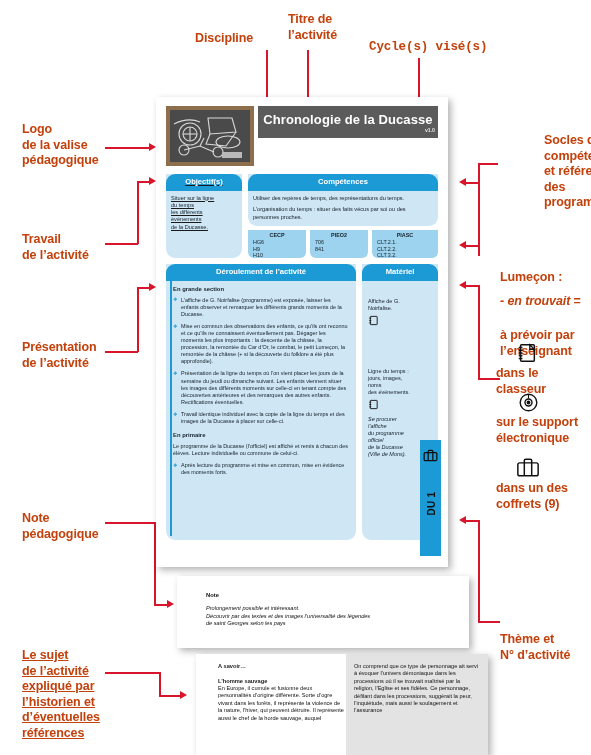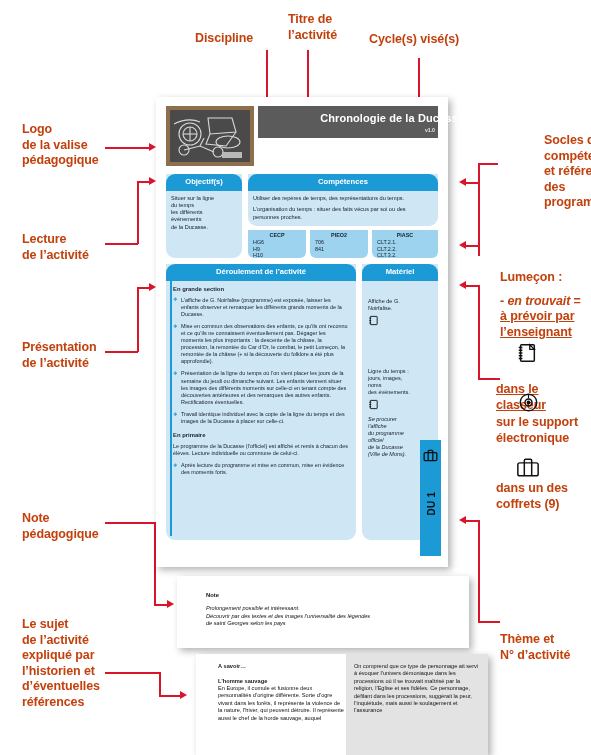--- a/index.html
+++ b/index.html
@@ -59,21 +59,21 @@
     position:absolute;left:4px;top:4px;right:4px;bottom:4px;
     background:#4a4a4a;overflow:hidden;
   }
   .hdr-right{position:absolute;left:92px;top:0;width:180px;height:60px;}
   .hdr-gray{
     position:absolute;left:0;top:0;width:180px;height:32px;
     background:#5b5b5b;
   }
   .hdr-title{
     position:absolute;left:0;top:6px;width:180px;text-align:center;
-    color:#ffffff;font-size:11px;font-weight:700;letter-spacing:.1px;margin-left:44px;
+    color:#ffffff;font-size:13px;font-weight:700;letter-spacing:.1px;
   }
   .hdr-ver{
     position:absolute;right:3px;top:21px;color:#e8e8e8;font-size:5.2px;font-weight:700;
   }
   .hdr-blue{
     position:absolute;left:0;top:32px;width:180px;height:26px;
     background:#1b9ad6;border-radius:0 0 11px 11px;
   }
   .hdr-disc{position:absolute;left:22px;top:7px;color:#fff;font-size:9px;font-weight:600;}
   .cycles{position:absolute;right:22px;top:9.5px;display:flex;gap:2.4px;align-items:center;}
@@ -85,21 +85,21 @@
   .card-hd{
     background:#1b9ad6;color:#fff;text-align:center;font-weight:700;
     border-radius:9px 9px 0 0;
     font-size:7.6px;line-height:12px;padding:2px 0 2.5px;
   }
   .card-bd{padding:4px 5px 5px;font-size:5.6px;line-height:7.3px;color:#15202b;}
   .card-bd p{margin:0 0 4.5px;}
   .card-bd p:last-child{margin-bottom:0;}
 
   
-  #c-obj{left:10px;top:77px;width:76px;height:84px;}
+  #c-obj{left:10px;top:77px;width:76px;height:84px;text-decoration:underline;}
   
   #c-comp{left:92px;top:77px;width:190px;height:52px;}
   
   .codebox{position:absolute;background:#9dd3ee;border-radius:0 0 6px 6px;}
   .codebox .ch{
     text-align:center;font-weight:700;font-size:5.4px;color:#15202b;padding:2px 0 1px;
   }
   .codebox .cb{font-size:5.4px;line-height:6.6px;padding:0 0 3px 5px;color:#15202b;}
   #cb1{left:92px;top:133px;width:58px;height:28px;}
   #cb2{left:154px;top:133px;width:58px;height:28px;}
@@ -160,52 +160,52 @@
 
 <div class="callout" style="left:195px;top:31px;">Discipline</div>
 <div class="ln lnv" style="left:266px;top:50px;height:66px;"></div>
 <div class="arw arw-d" style="left:262px;top:114px;"></div>
 
 <div class="callout" style="left:288px;top:12px;">Titre de
 l’activité</div>
 <div class="ln lnv" style="left:307px;top:50px;height:54px;"></div>
 <div class="arw arw-d" style="left:303px;top:102px;"></div>
 
-<div class="callout" style="left:369px;top:32px;">Cycle(s) visé(s)</div>
+<div class="callout" style="left:369px;top:40px;font-family:Liberation Mono, monospace;">Cycle(s) visé(s)</div>
 <div class="ln lnv" style="left:418px;top:58px;height:58px;"></div>
 <div class="arw arw-d" style="left:414px;top:114px;"></div>
 
 <div class="callout" style="left:22px;top:122px;">Logo
 de la valise
 pédagogique</div>
 <div class="ln lnh" style="left:105px;top:147px;width:45px;"></div>
 <div class="arw arw-r" style="left:149px;top:143px;"></div>
 
-<div class="callout" style="left:22px;top:232px;">Lecture
+<div class="callout" style="left:22px;top:232px;">Travail
 de l’activité</div>
 <div class="ln lnh" style="left:105px;top:243px;width:33px;"></div>
 <div class="ln lnv" style="left:137px;top:181px;height:63px;"></div>
 <div class="ln lnh" style="left:137px;top:181px;width:13px;"></div>
 <div class="arw arw-r" style="left:149px;top:177px;"></div>
 
 <div class="callout" style="left:22px;top:340px;">Présentation
 de l’activité</div>
 <div class="ln lnh" style="left:105px;top:351px;width:33px;"></div>
 <div class="ln lnv" style="left:137px;top:287px;height:65px;"></div>
 <div class="ln lnh" style="left:137px;top:287px;width:13px;"></div>
 <div class="arw arw-r" style="left:149px;top:283px;"></div>
 
 <div class="callout" style="left:22px;top:511px;">Note
 pédagogique</div>
 <div class="ln lnh" style="left:105px;top:522px;width:50px;"></div>
 <div class="ln lnv" style="left:154px;top:522px;height:83px;"></div>
 <div class="ln lnh" style="left:154px;top:604px;width:14px;"></div>
 <div class="arw arw-r" style="left:167px;top:600px;"></div>
 
-<div class="callout" style="left:22px;top:617px;">Le sujet
+<div class="callout" style="left:22px;top:648px;text-decoration:underline;">Le sujet
 de l’activité
 expliqué par
 l’historien et
 d’éventuelles
 références</div>
 <div class="ln lnh" style="left:105px;top:672px;width:55px;"></div>
 <div class="ln lnv" style="left:159px;top:672px;height:24px;"></div>
 <div class="ln lnh" style="left:159px;top:695px;width:22px;"></div>
 <div class="arw arw-r" style="left:180px;top:691px;"></div>
 
@@ -215,39 +215,39 @@
 des programmes</div>
 <div class="ln lnv" style="left:478px;top:163px;height:93px;"></div>
 <div class="ln lnh" style="left:478px;top:163px;width:20px;"></div>
 <div class="ln lnh" style="left:465px;top:182px;width:14px;"></div>
 <div class="arw arw-l" style="left:459px;top:178px;"></div>
 <div class="ln lnh" style="left:465px;top:245px;width:14px;"></div>
 <div class="arw arw-l" style="left:459px;top:241px;"></div>
 
 <div class="callout" style="left:500px;top:270px;">Lumeçon :</div>
 <div class="callout" style="left:500px;top:294px;">- <span class="ital">en trouvait</span> =</div>
-<div class="callout" style="left:500px;top:309px;text-decoration:underline;">à prévoir par
+<div class="callout" style="left:500px;top:328px;">à prévoir par
 l’enseignant</div>
 <div class="ln lnv" style="left:478px;top:285px;height:94px;"></div>
 <div class="ln lnh" style="left:465px;top:285px;width:14px;"></div>
 <div class="arw arw-l" style="left:459px;top:281px;"></div>
 <div class="ln lnh" style="left:478px;top:378px;width:22px;"></div>
 
 <div class="abs" style="left:516px;top:342px;">
   <svg width="22" height="22" viewBox="0 0 24 24" fill="none" stroke="#111" stroke-width="1.6">
     <rect x="5" y="3" width="15" height="18" rx="1"></rect>
     <line x1="3" y1="6" x2="7" y2="6"></line>
     <line x1="3" y1="9" x2="7" y2="9"></line>
     <line x1="3" y1="12" x2="7" y2="12"></line>
     <line x1="3" y1="15" x2="7" y2="15"></line>
     <line x1="3" y1="18" x2="7" y2="18"></line>
     <path d="M15 3 L20 8 L15 8 Z" stroke-width="1.4"></path>
   </svg>
 </div>
-<div class="callout" style="left:496px;top:382px;text-decoration:underline;">dans le classeur</div>
+<div class="callout" style="left:496px;top:366px;">dans le classeur</div>
 
 <div class="abs" style="left:518px;top:392px;">
   <svg width="21" height="21" viewBox="0 0 24 24" fill="none" stroke="#111" stroke-width="1.6">
     <circle cx="12" cy="12" r="9.5"></circle>
     <circle cx="12" cy="12" r="4"></circle>
     <circle cx="12" cy="12" r="1.4" fill="#111"></circle>
     <path d="M12 2.5 L12 7.5" stroke-width="1.3"></path>
   </svg>
 </div>
 <div class="callout" style="left:496px;top:415px;">sur le support

